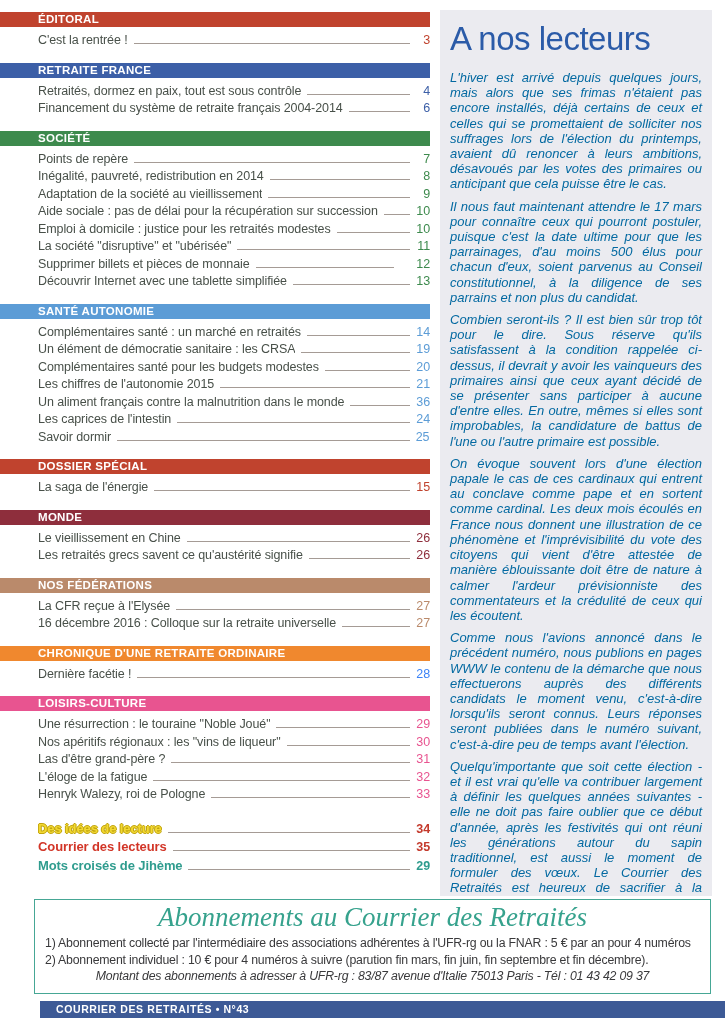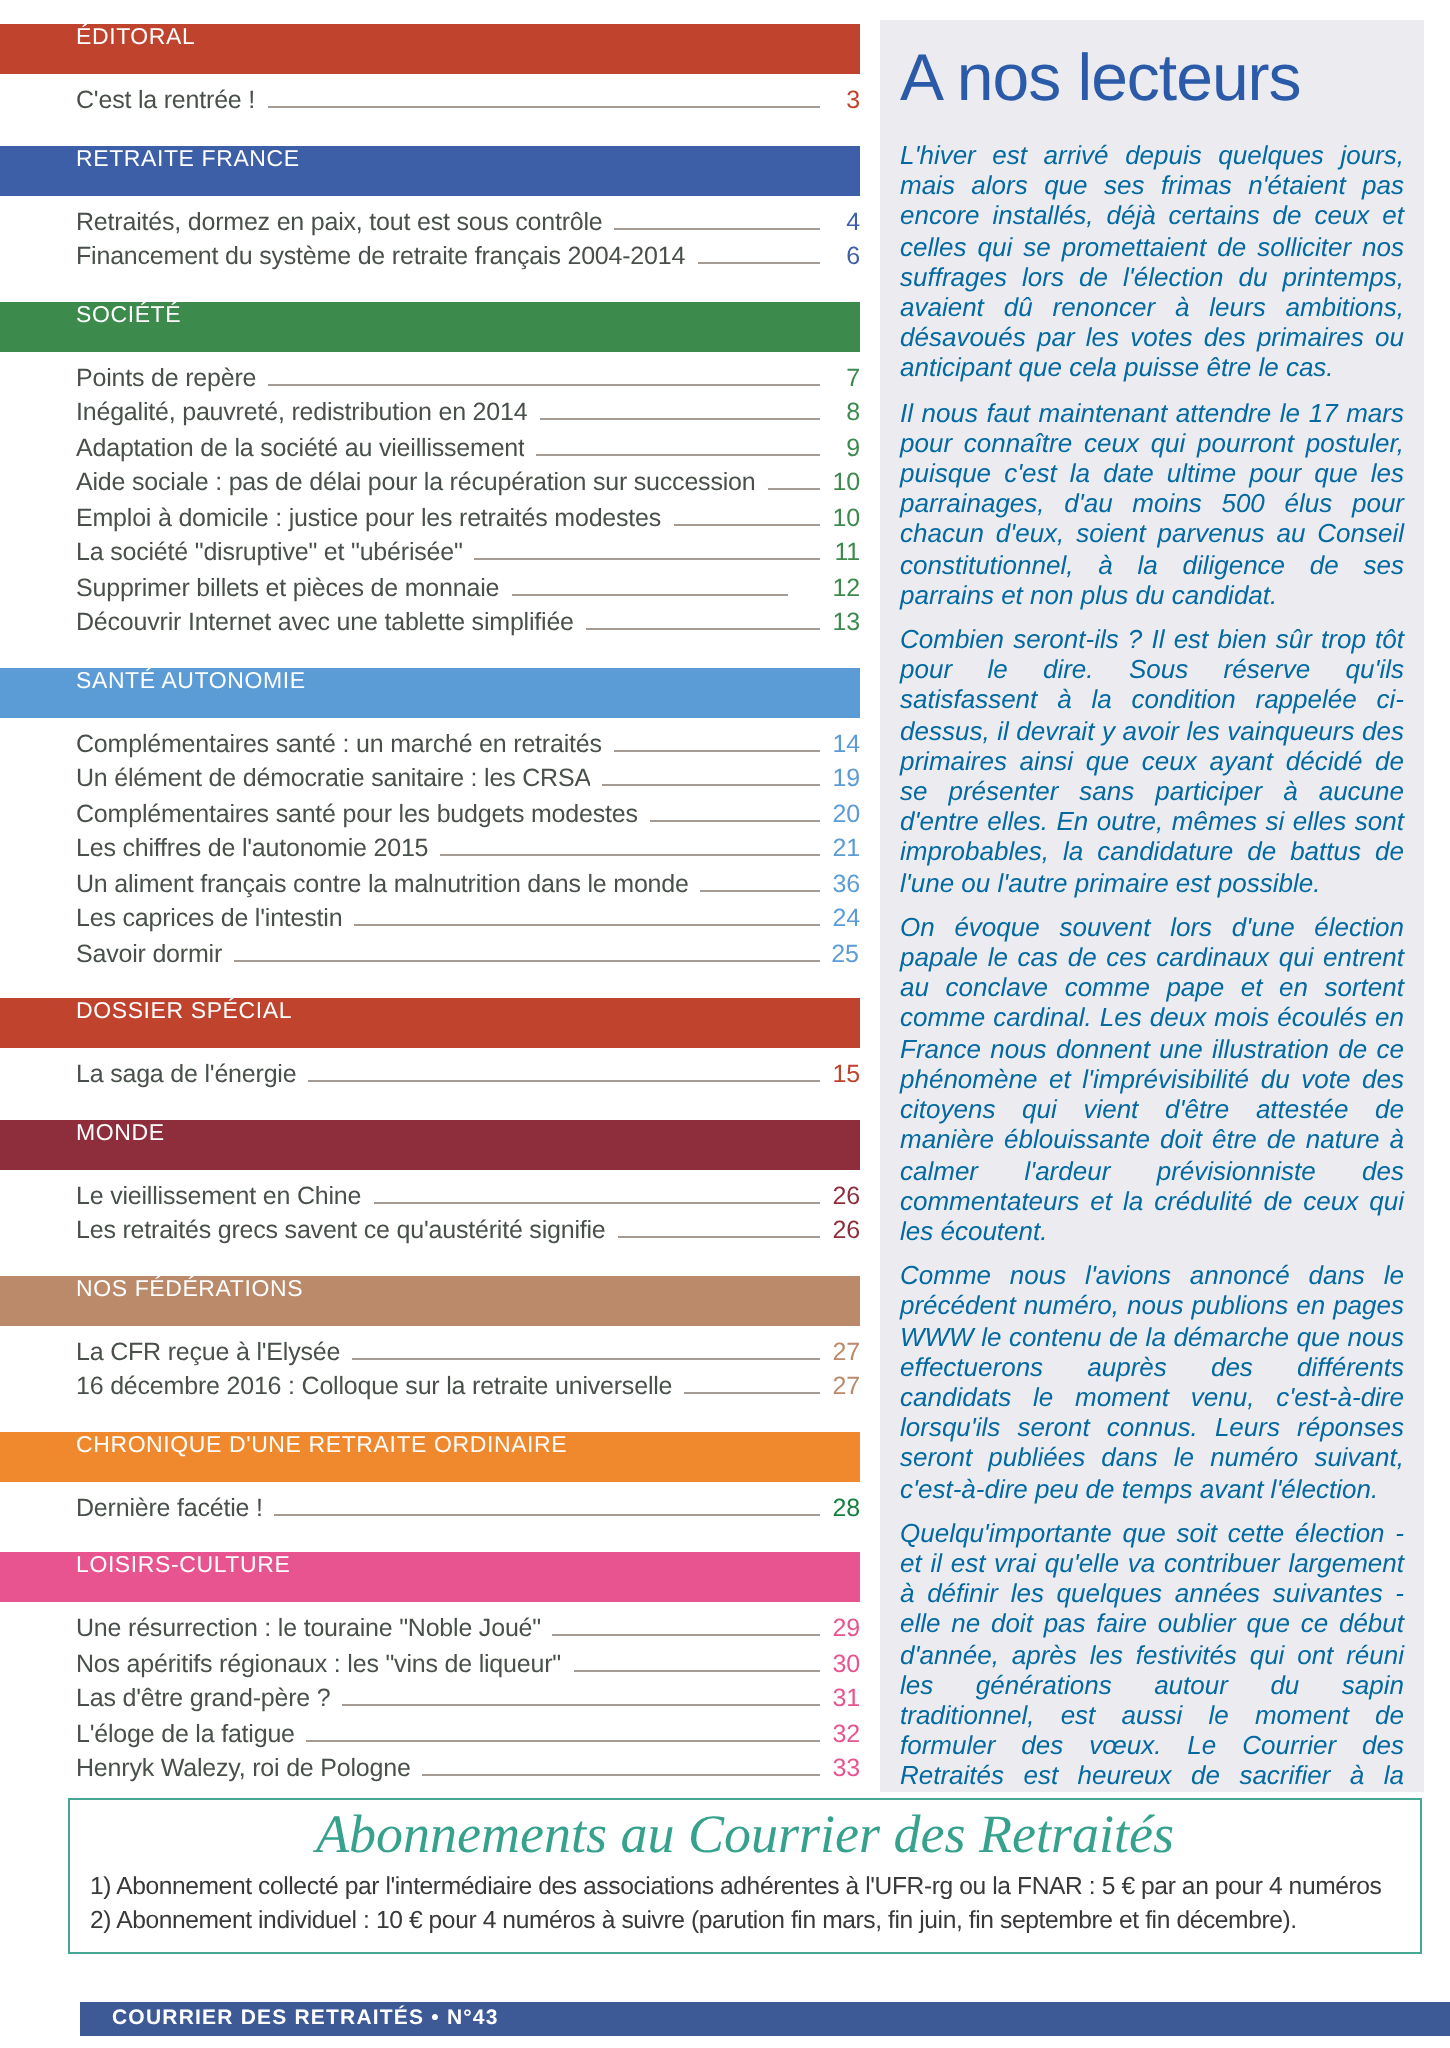--- a/index.html
+++ b/index.html
@@ -4,22 +4,22 @@
 <style>
   html,body{margin:0;padding:0;}
   body{
     width:725px;height:1024px;position:relative;background:#ffffff;
     font-family:"Liberation Sans",sans-serif;overflow:hidden;
   }
   
   .toc{position:absolute;left:0;top:12px;width:430px;}
   .toc-section{margin-bottom:12px;}
   .toc-bar{
-    height:25px;line-height:15px;padding-left:38px;color:#fff;
-    font-size:11.5px;font-weight:normal;letter-spacing:.3px;
+    height:15px;line-height:15px;padding-left:38px;color:#fff;
+    font-size:11.5px;font-weight:bold;letter-spacing:.3px;
   }
   .toc-items{padding:6px 0 0 38px;}
   .toc-row{
     display:flex;align-items:baseline;height:17.5px;
     font-size:12.5px;letter-spacing:-0.1px;color:#485049;white-space:nowrap;
   }
   .toc-title{overflow:hidden;}
   .toc-leader{flex:1;min-width:8px;border-bottom:1px solid #a59b95;margin:0 5px 3px 6px;}
   .toc-page{min-width:15px;text-align:right;font-size:12.5px;}
   .toc-extras{padding:4px 0 0 38px;}
@@ -211,21 +211,21 @@
           <div class="toc-page" style="color: rgb(186, 138, 107);">27</div>
         </div>
       </div>
     </div>
     <div class="toc-section">
       <div class="toc-bar" style="background: rgb(240, 136, 46);">CHRONIQUE D'UNE RETRAITE ORDINAIRE</div>
       <div class="toc-items">
         <div class="toc-row">
           <div class="toc-title">Dernière facétie !</div>
           <div class="toc-leader"></div>
-          <div class="toc-page" style="color: #15803d;">28</div>
+          <div class="toc-page" style="color: #3b82f6;">28</div>
         </div>
       </div>
     </div>
     <div class="toc-section">
       <div class="toc-bar" style="background: rgb(232, 84, 144);">LOISIRS-CULTURE</div>
       <div class="toc-items">
         <div class="toc-row">
           <div class="toc-title">Une résurrection : le touraine "Noble Joué"</div>
           <div class="toc-leader"></div>
           <div class="toc-page" style="color: rgb(232, 84, 144);">29</div>
@@ -283,17 +283,18 @@
     </div>
 
 </div>
 
 <div class="sub-box">
   <div class="sub-title">Abonnements au Courrier des Retraités</div>
   <div id="sub-lines">
       <div class="sub-line">1) Abonnement collecté par l'intermédiaire des associations adhérentes à l'UFR-rg ou la FNAR : 5 € par an pour 4 numéros</div>
       <div class="sub-line">2) Abonnement individuel : 10 € pour 4 numéros à suivre (parution fin mars, fin juin, fin septembre et fin décembre).</div>
     </div>
+  <div class="sub-line sub-address">Montant des abonnements à adresser à UFR-rg : 83/87 avenue d'Italie 75013 Paris - Tél : 01 43 42 09 37</div>
 </div>
 
 <div class="footer-bar">
   <span>COURRIER DES RETRAITÉS • N°43</span>
 </div>
 
 </body></html>

